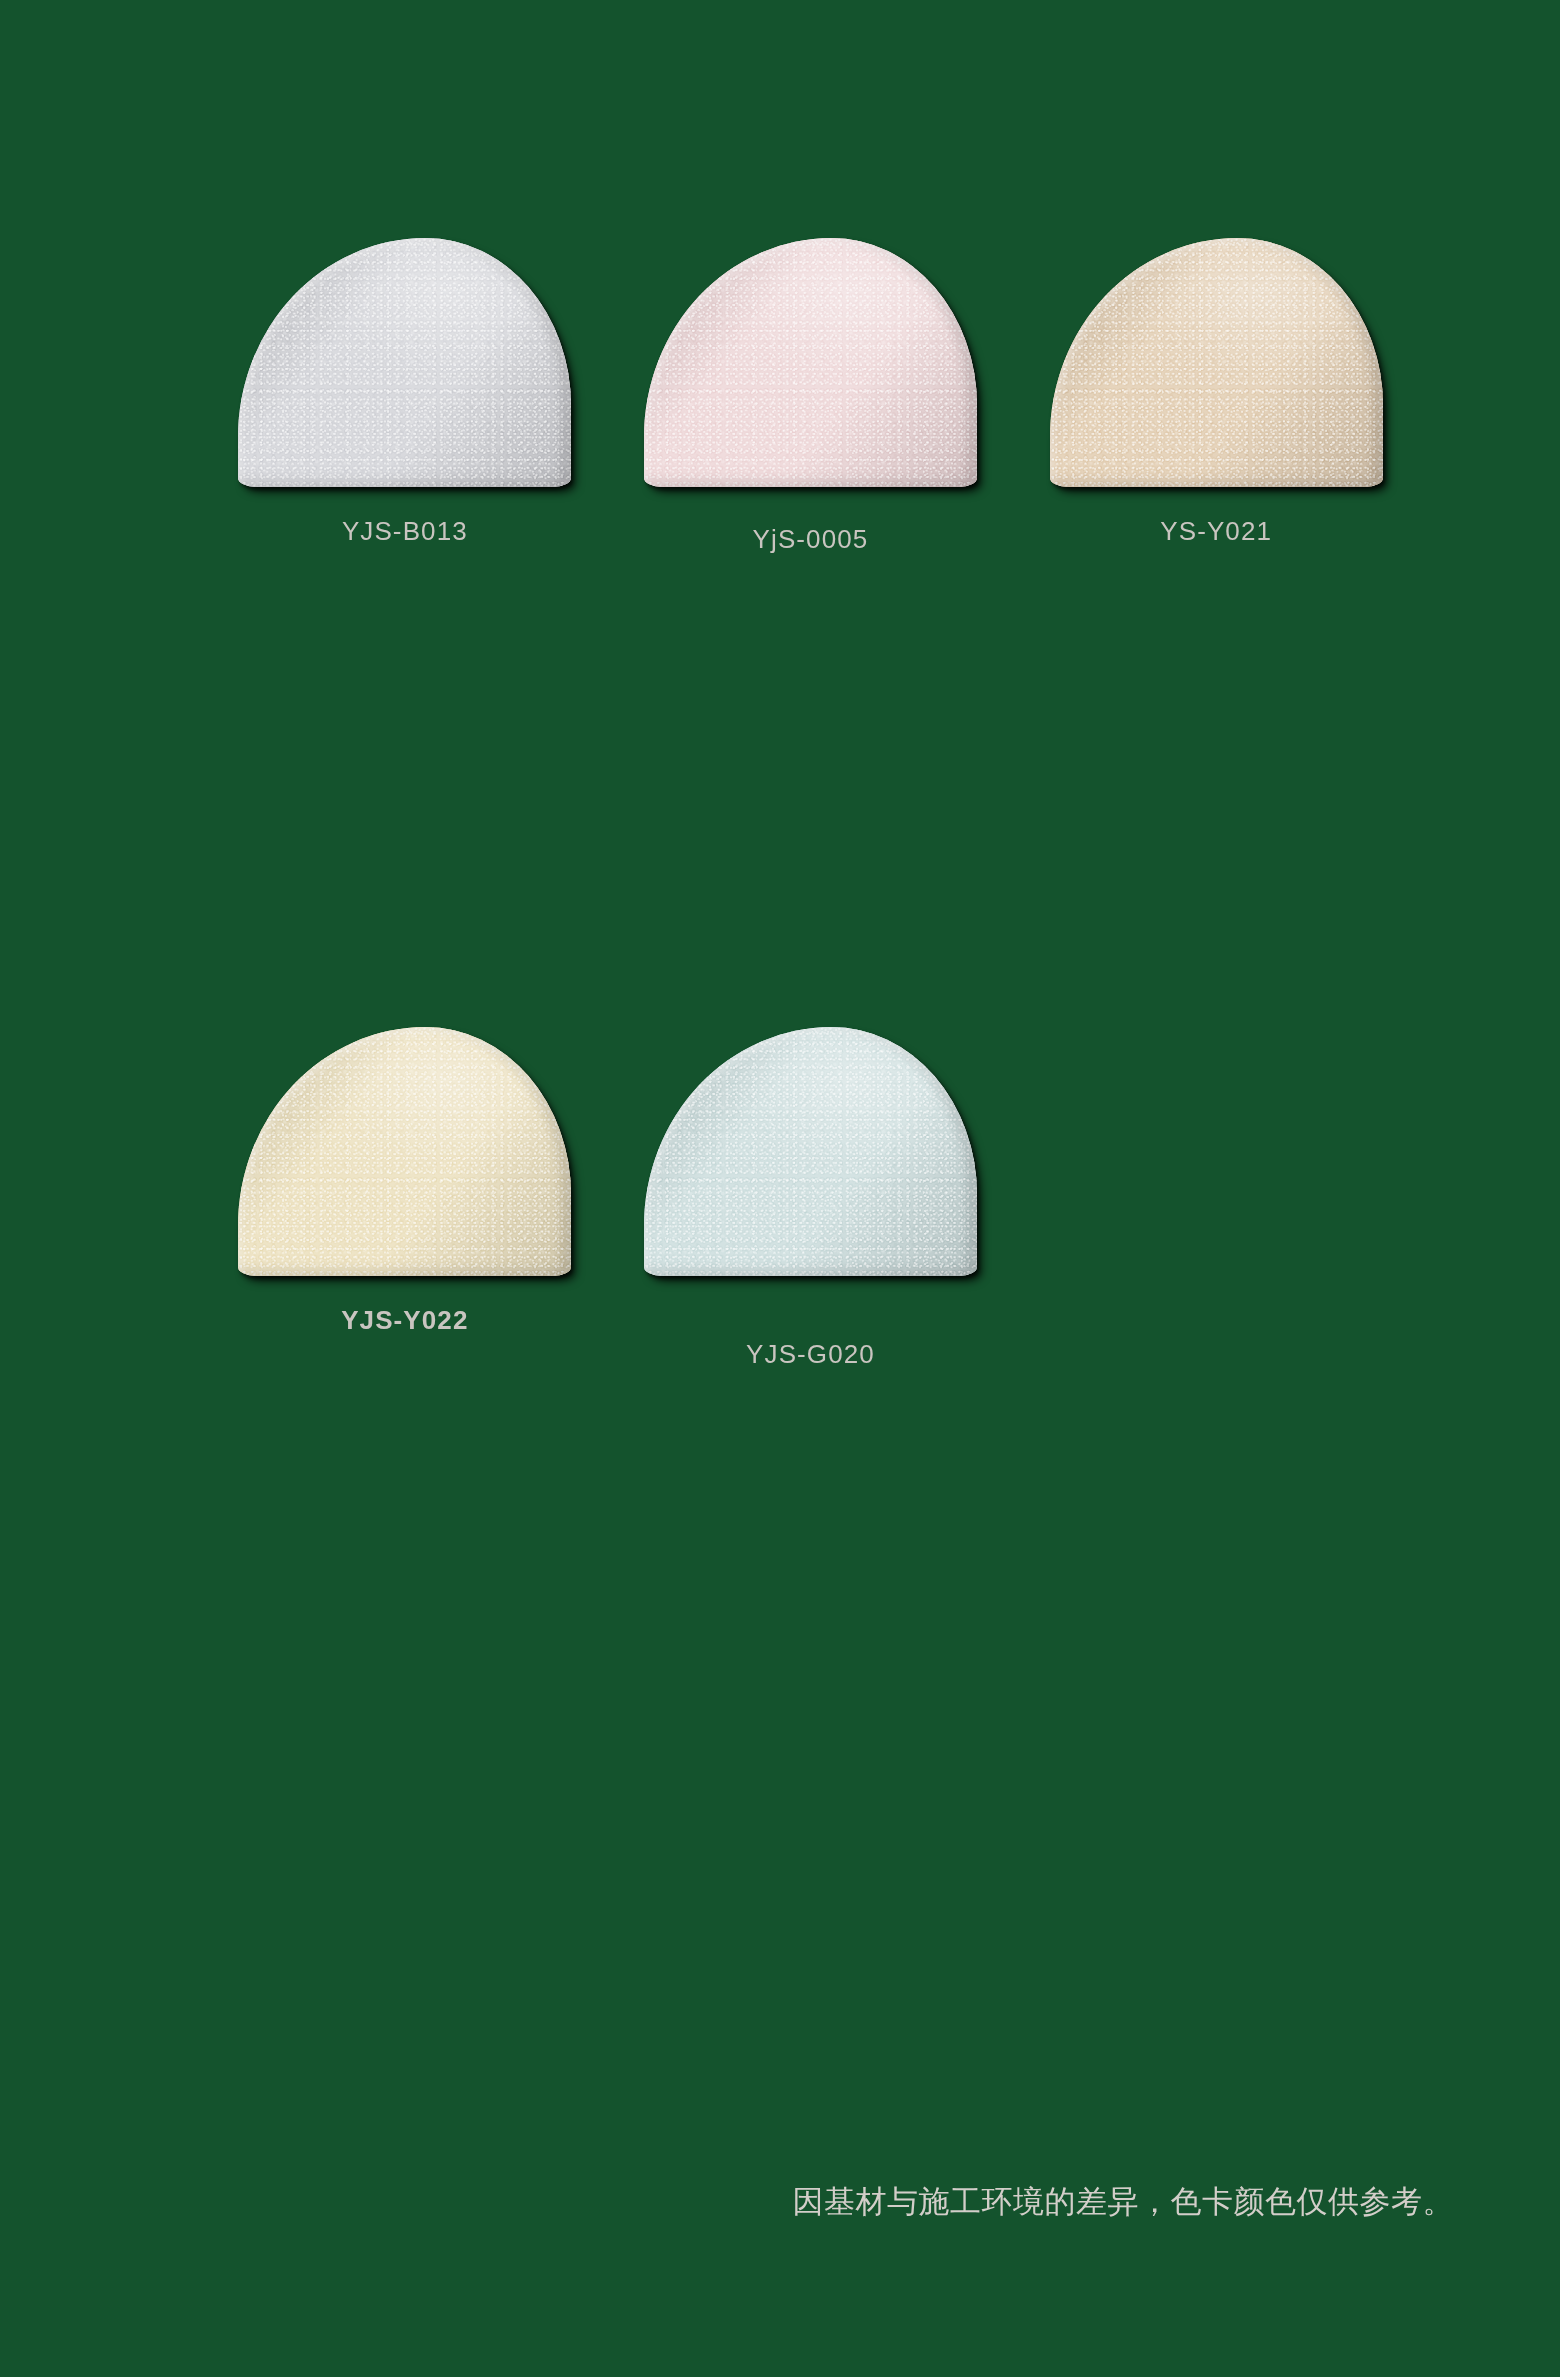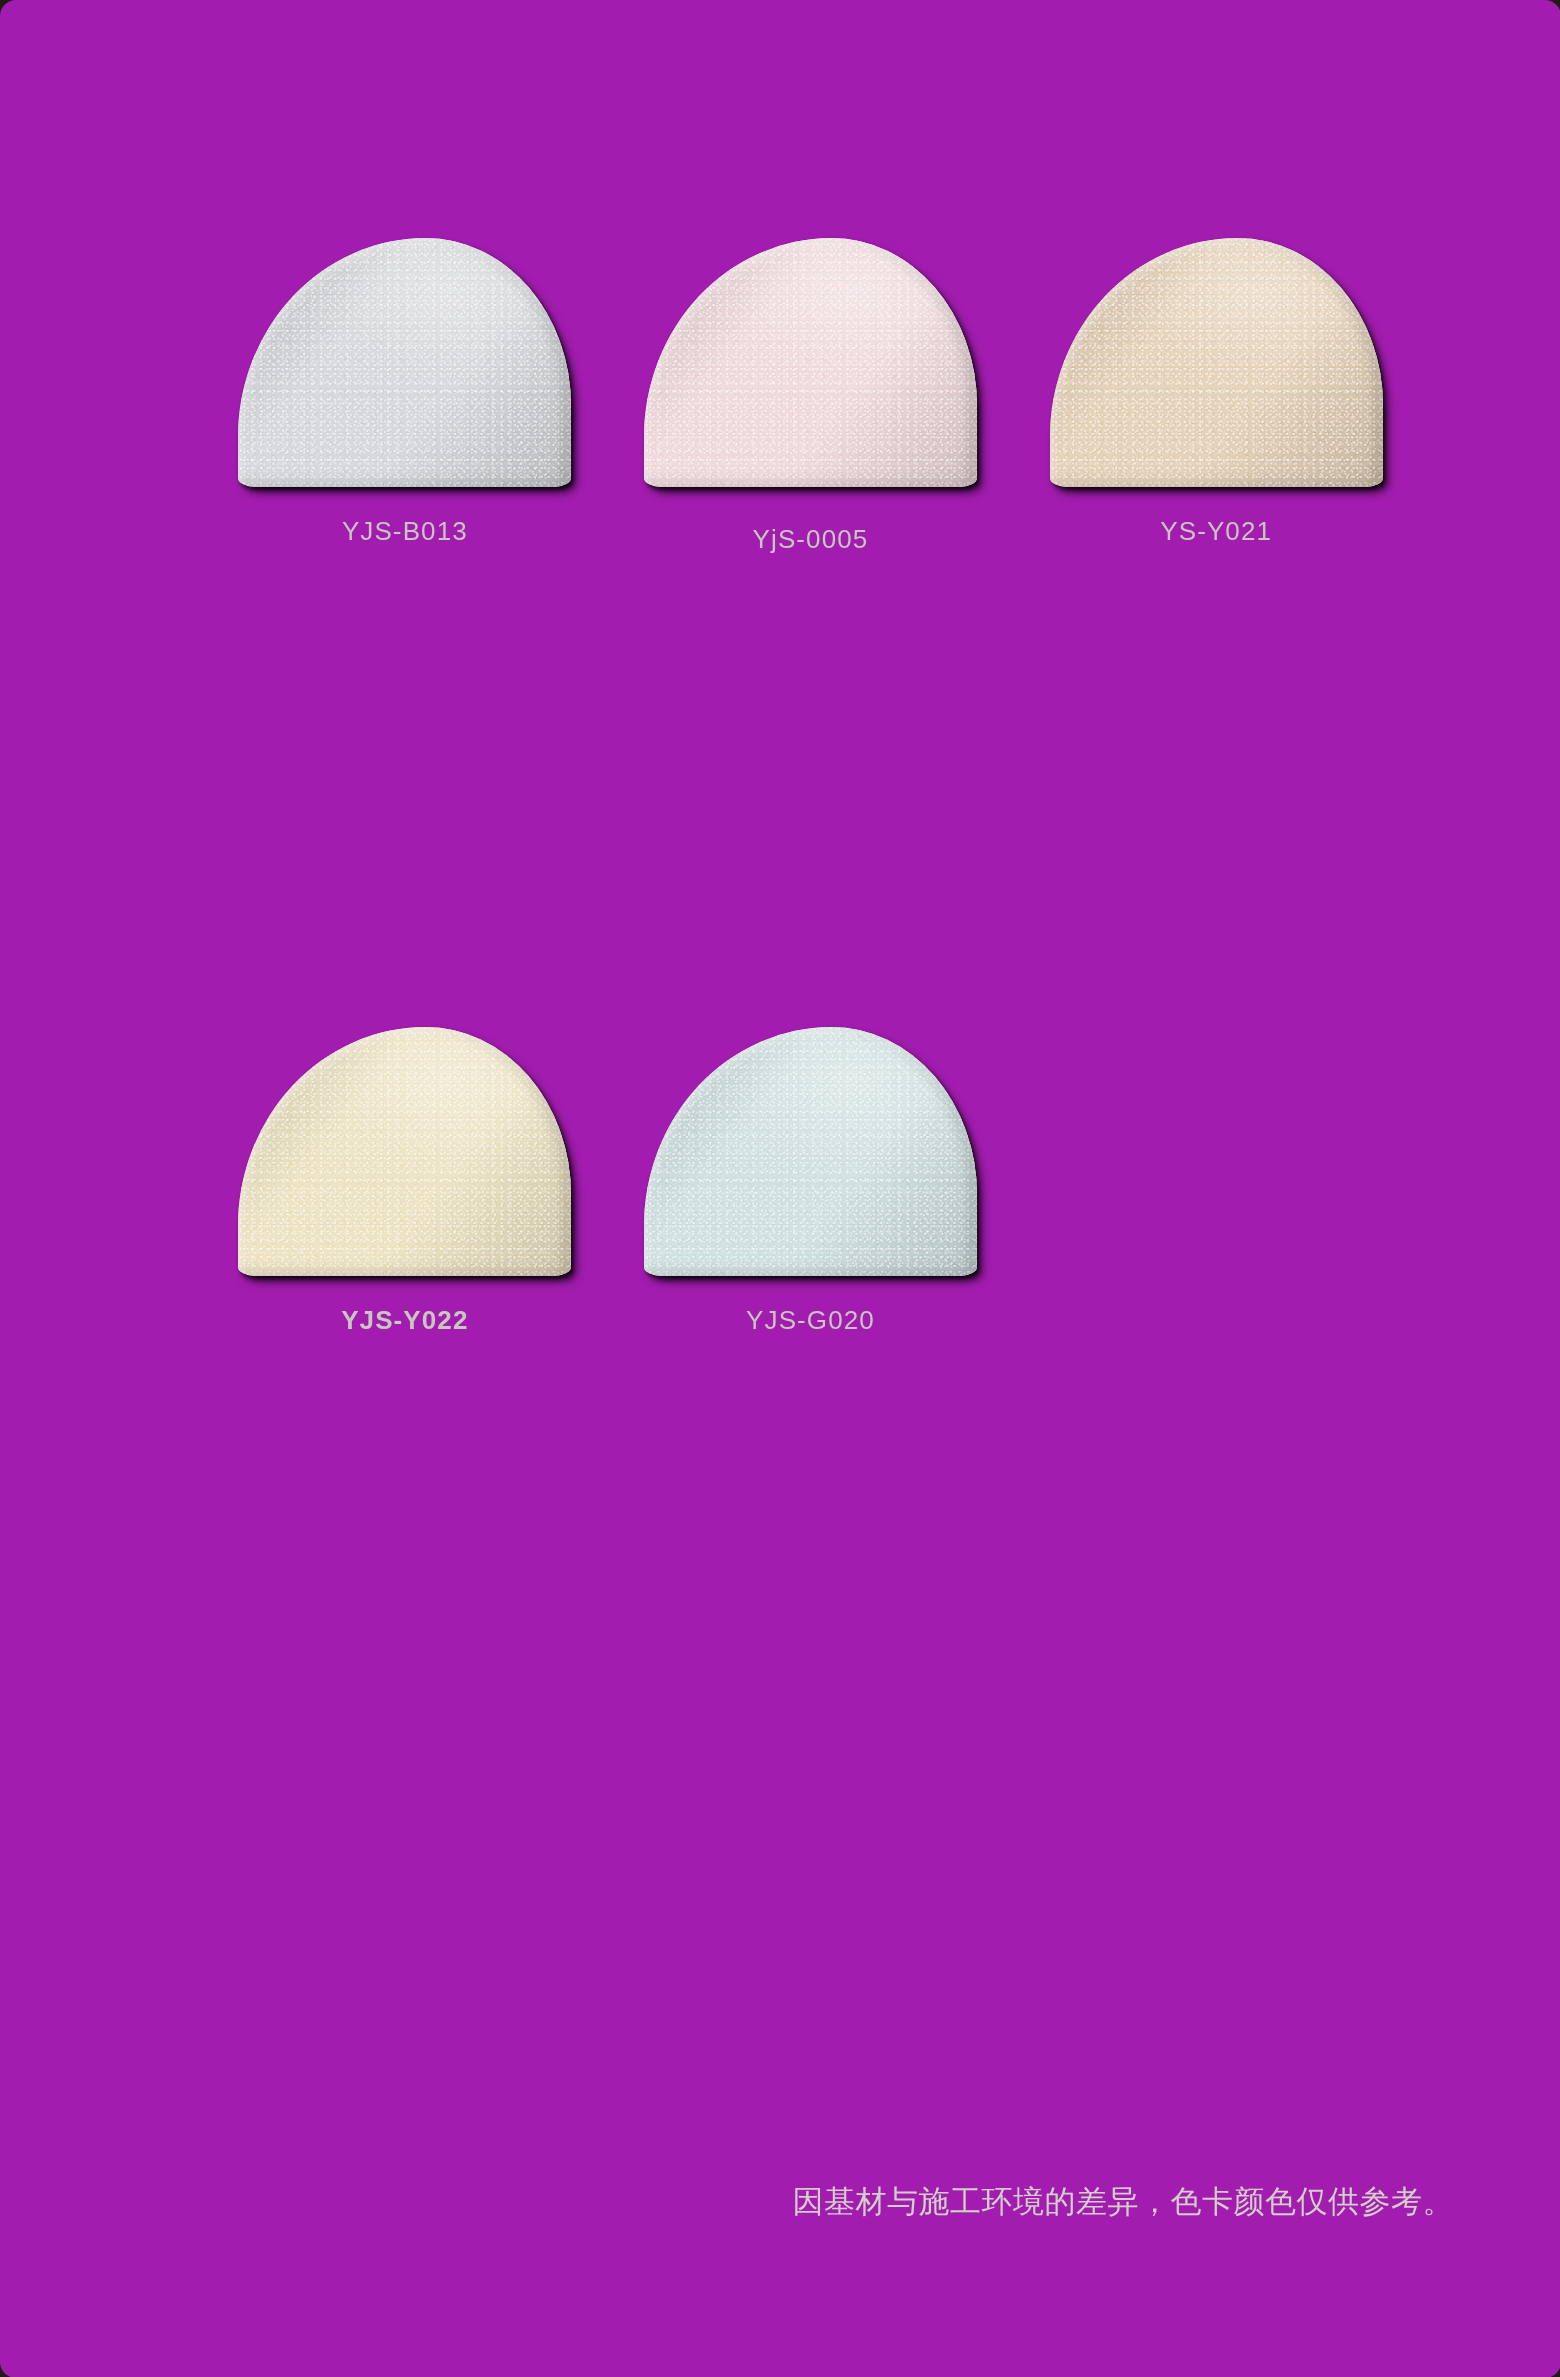--- a/index.html
+++ b/index.html
@@ -148,21 +148,21 @@
     color: #d3cec9;
     font-size: 31px;
     letter-spacing: 0.5px;
     font-family: "DejaVu Sans", "Liberation Sans", sans-serif;
     white-space: nowrap;
   }
 </style>
 </head>
 <body style="background: rgb(34, 26, 23);">
 
-<div id="catalog" style="background: #a21caf; border-radius: 16px;">
+<div id="catalog" style="background: #14532d;">
 
   <div class="swatch-grid">
 
     <div class="swatch-cell">
       <div class="chip-wrap">
         <div class="chip" style="background-color: rgb(217, 218, 222);">
           <div class="tone" style="background-color: rgb(217, 218, 222);"></div>
           <div class="shade"></div>
           <div class="grain"></div>
           <div class="grain2"></div>
@@ -217,21 +217,21 @@
 
     <div class="swatch-cell">
       <div class="chip-wrap">
         <div class="chip" style="background-color: rgb(211, 226, 226);">
           <div class="tone" style="background-color: rgb(211, 226, 226);"></div>
           <div class="shade"></div>
           <div class="grain"></div>
           <div class="grain2"></div>
           <div class="rim"></div>
         </div>
-        <div class="chip-label" style="color: rgb(201, 197, 192);">YJS-G020</div>
+        <div class="chip-label" style="color: rgb(201, 197, 192); margin-top: 34px;">YJS-G020</div>
       </div>
     </div>
 
   </div>
 
   <div class="footer-note" style="color: rgb(211, 206, 201);">因基材与施工环境的差异，色卡颜色仅供参考。</div>
 
 </div>
 
 

